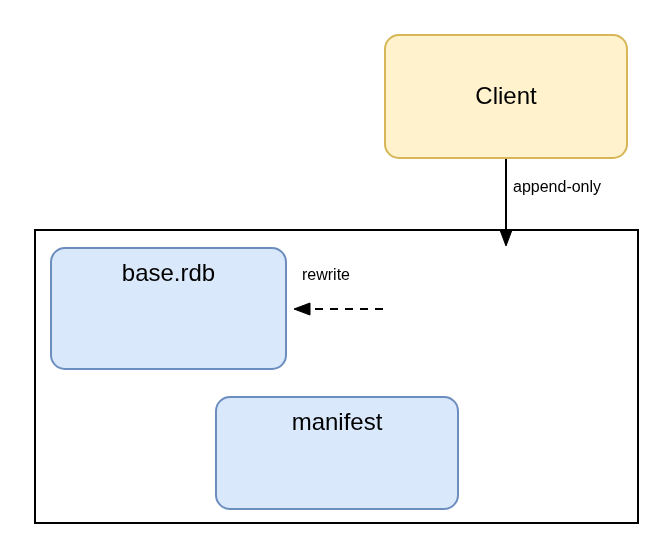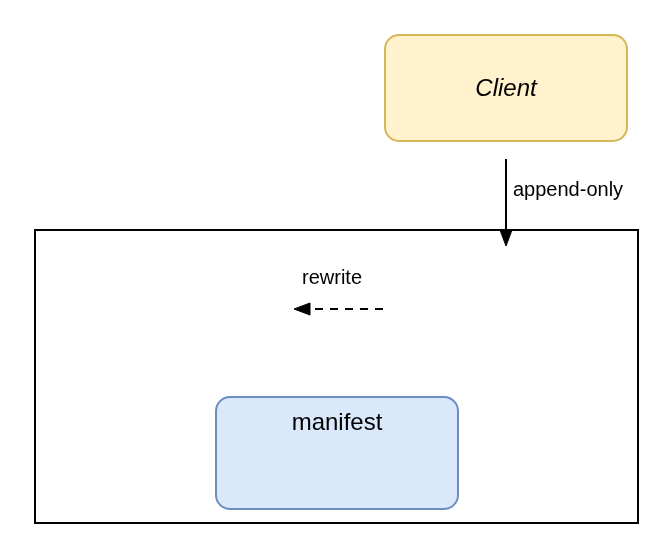--- a/index.html
+++ b/index.html
@@ -19,48 +19,47 @@
   .node {
     position: absolute;
     box-sizing: border-box;
     border-radius: 15px;
     font-size: 24px;
     line-height: 1.2;
     text-align: center;
   }
   .node-client {
     left: 384px; top: 34px;
-    width: 244px; height: 108px;
+    width: 244px; height: 125px;
     background: #FFF2CC;
     border: 2px solid #D6B656;
     display: flex;
     align-items: center;
     justify-content: center;
-    font-style: italic;
   }
   .outer-container {
     position: absolute;
     box-sizing: border-box;
     left: 34px; top: 229px;
     width: 605px; height: 295px;
     background: #ffffff;
     border: 2px solid #000000;
     border-radius: 0;
   }
   .node-blue {
     background: #DAE8FC;
     border: 2px solid #6C8EBF;
     padding-top: 10px;
   }
   .node-base   { left: 50px;  top: 247px; width: 237px; height: 123px; }
   .node-incr   { left: 383px; top: 248px; width: 244px; height: 120px; }
   .node-manifest { left: 215px; top: 396px; width: 244px; height: 114px; }
   .edge-label {
     position: absolute;
-    font-size: 20px;
+    font-size: 16px;
     line-height: 1.1;
     white-space: nowrap;
     background: #ffffff;
     padding: 0 2px;
   }
   .label-append { left: 511px; top: 178px; }
   .label-rewrite { left: 300px; top: 266px; }
   .edges-layer {
     position: absolute;
     left: 0; top: 0;
@@ -73,20 +72,23 @@
 <body>
 
 <div class="canvas">
 
   <div class="outer-container"></div>
 
   <div class="node node-client">
     <span>Client</span>
   </div>
 
+  <div class="node node-blue node-base">
+    <span>base.rdb</span>
+  </div>
 
 
   <div class="node node-blue node-manifest">
     <span>manifest</span>
   </div>
 
   <div class="edge-label label-append">append-only</div>
 
   <div class="edge-label label-rewrite">rewrite</div>
 

